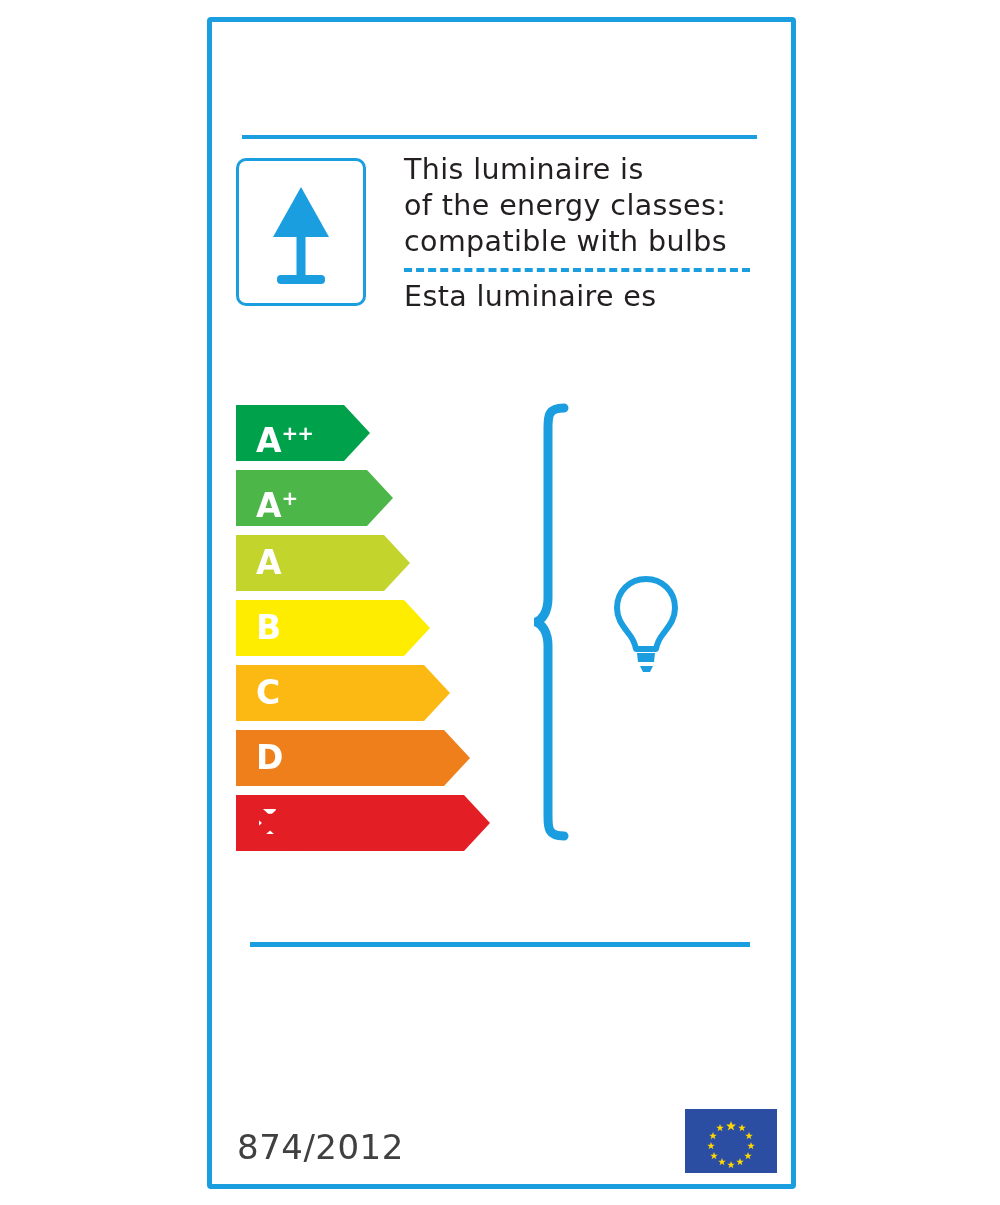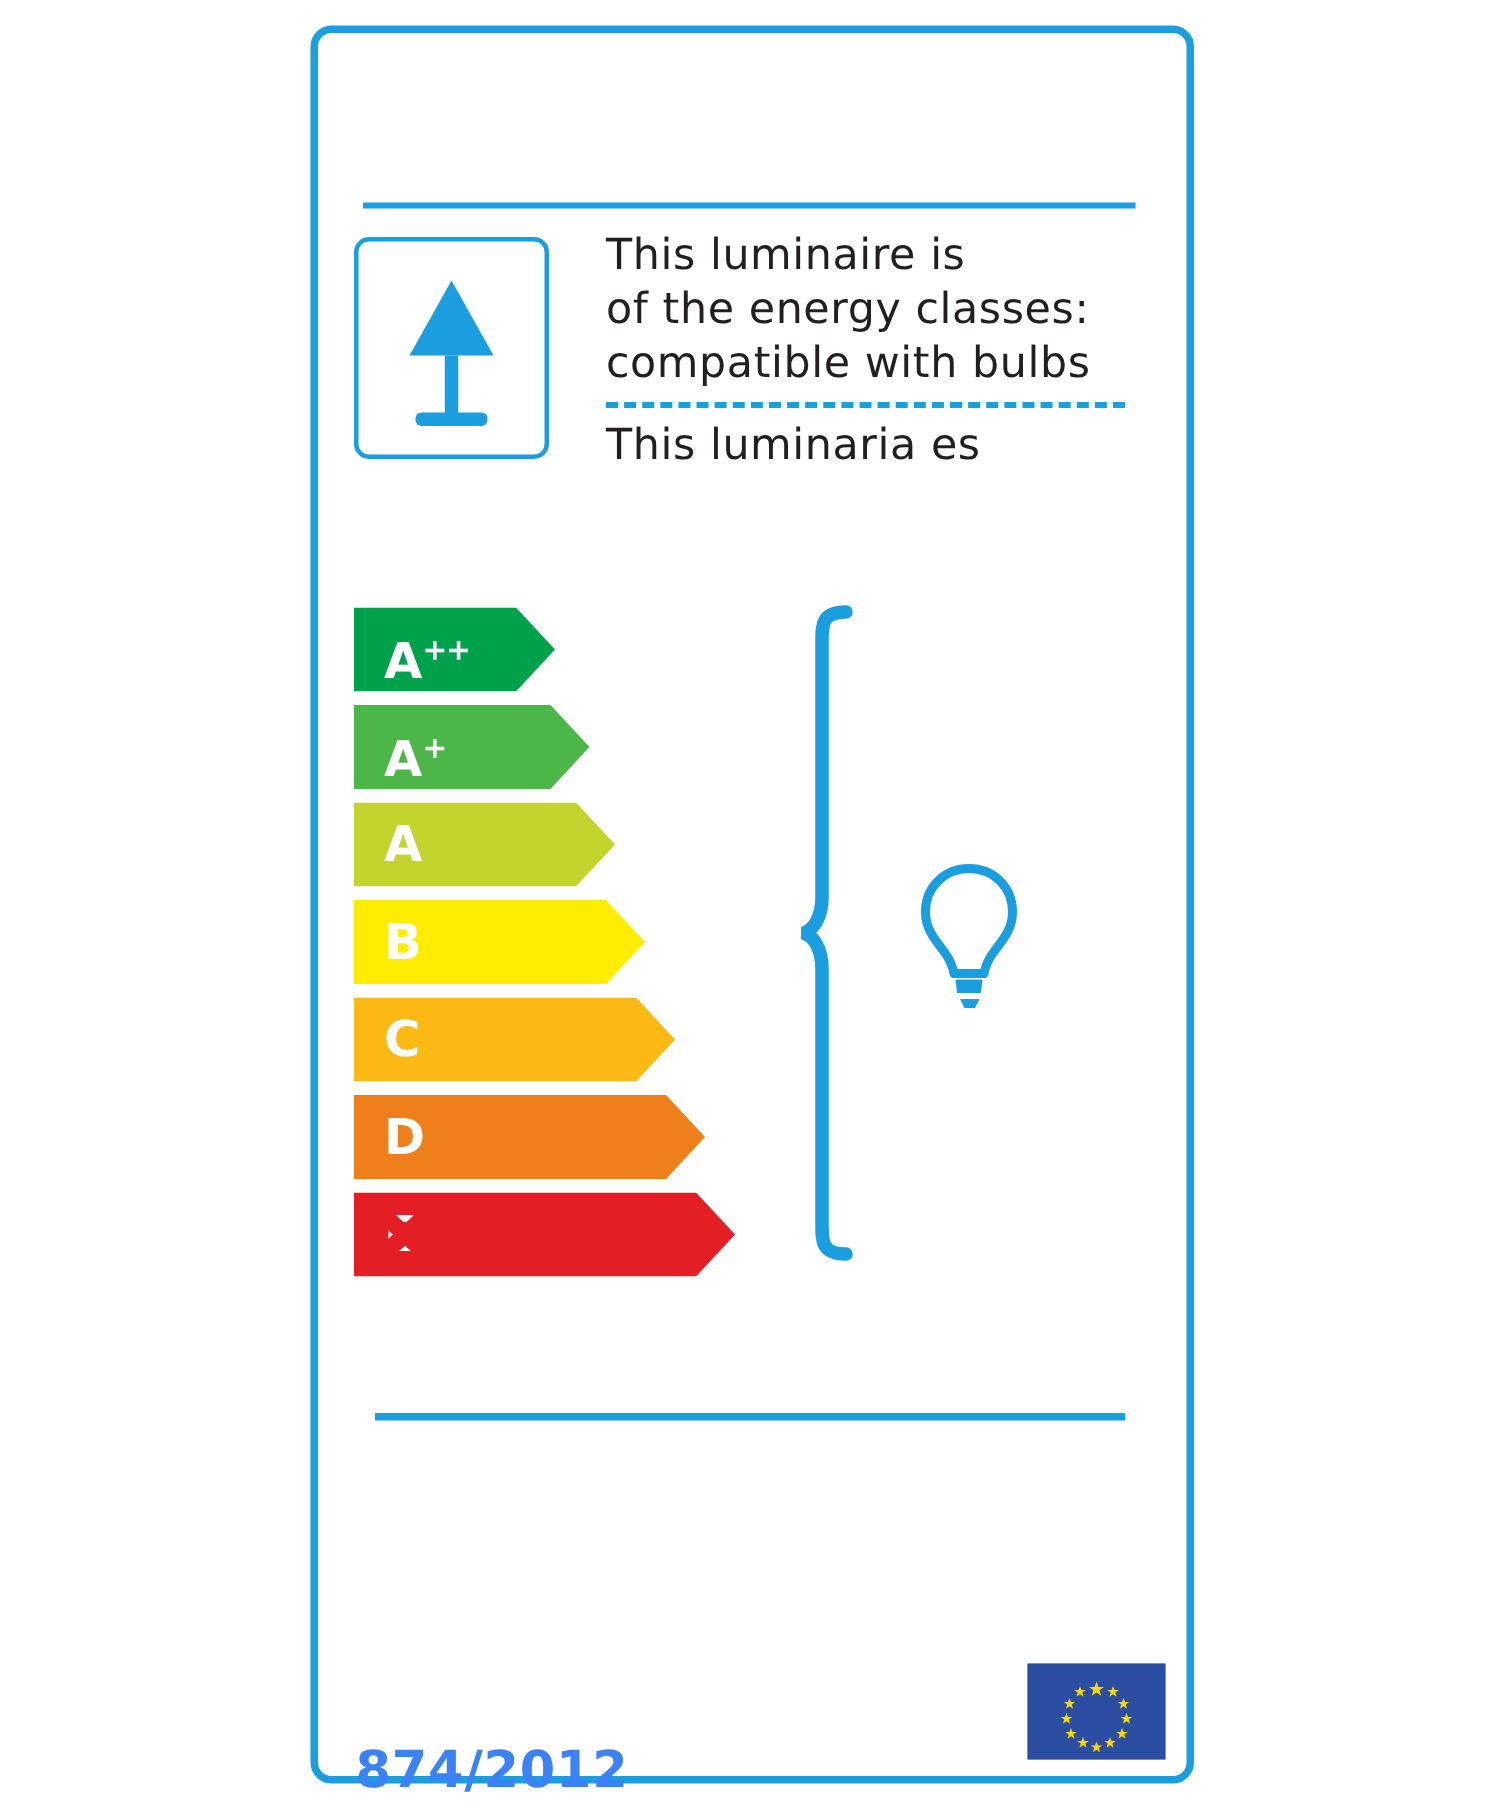--- a/index.html
+++ b/index.html
@@ -15,21 +15,21 @@
     overflow: hidden;
   }
 
   #label-card {
     position: absolute;
     left: 207px;
     top: 17px;
     width: 589px;
     height: 1172px;
     border: 5px solid #1a9ee0;
-    border-radius: 14px;
+    border-radius: 4px;
     box-sizing: border-box;
     background: #ffffff;
   }
 
   .rule {
     position: absolute;
     background: #1a9ee0;
   }
   #rule-top {
     left: 30px;
@@ -148,24 +148,23 @@
     width: 110px;
     height: 110px;
   }
 
   
   #reg-number {
     position: absolute;
     left: 25px;
     top: 1105px;
     font-size: 34px;
-    font-weight: bold;
-    color: #3b82f6;
+    font-weight: normal;
+    color: #404040;
     letter-spacing: 0.5px;
-    margin-top: 33px;
   }
   #eu-flag {
     position: absolute;
     left: 473px;
     top: 1087px;
     width: 92px;
     height: 64px;
     background: #2b4ea2;
   }
 </style>
@@ -184,21 +183,21 @@
         <rect x="57.5" y="76" width="9" height="40" fill="#1a9ee0"></rect>
         <rect x="38" y="114" width="48" height="9" rx="4" fill="#1a9ee0"></rect>
       </svg>
     </div>
 
     <div id="header-text">
       <div class="hdr-line">This luminaire is</div>
       <div class="hdr-line">of the energy classes:</div>
       <div class="hdr-line">compatible with bulbs</div>
       <div id="dashed-sep"></div>
-      <div class="hdr-line">This luminaria es</div>
+      <div class="hdr-line">Esta luminaire es</div>
     </div>
   </div>
 
   <div id="classes">
 
     <div class="class-row">
       <div class="class-arrow">
         <svg width="134" height="56" viewBox="0 0 134 56">
             <path d="M0 0 H108 L134 28 L108 56 H0 Z" fill="#00a14b"></path>
           </svg>

